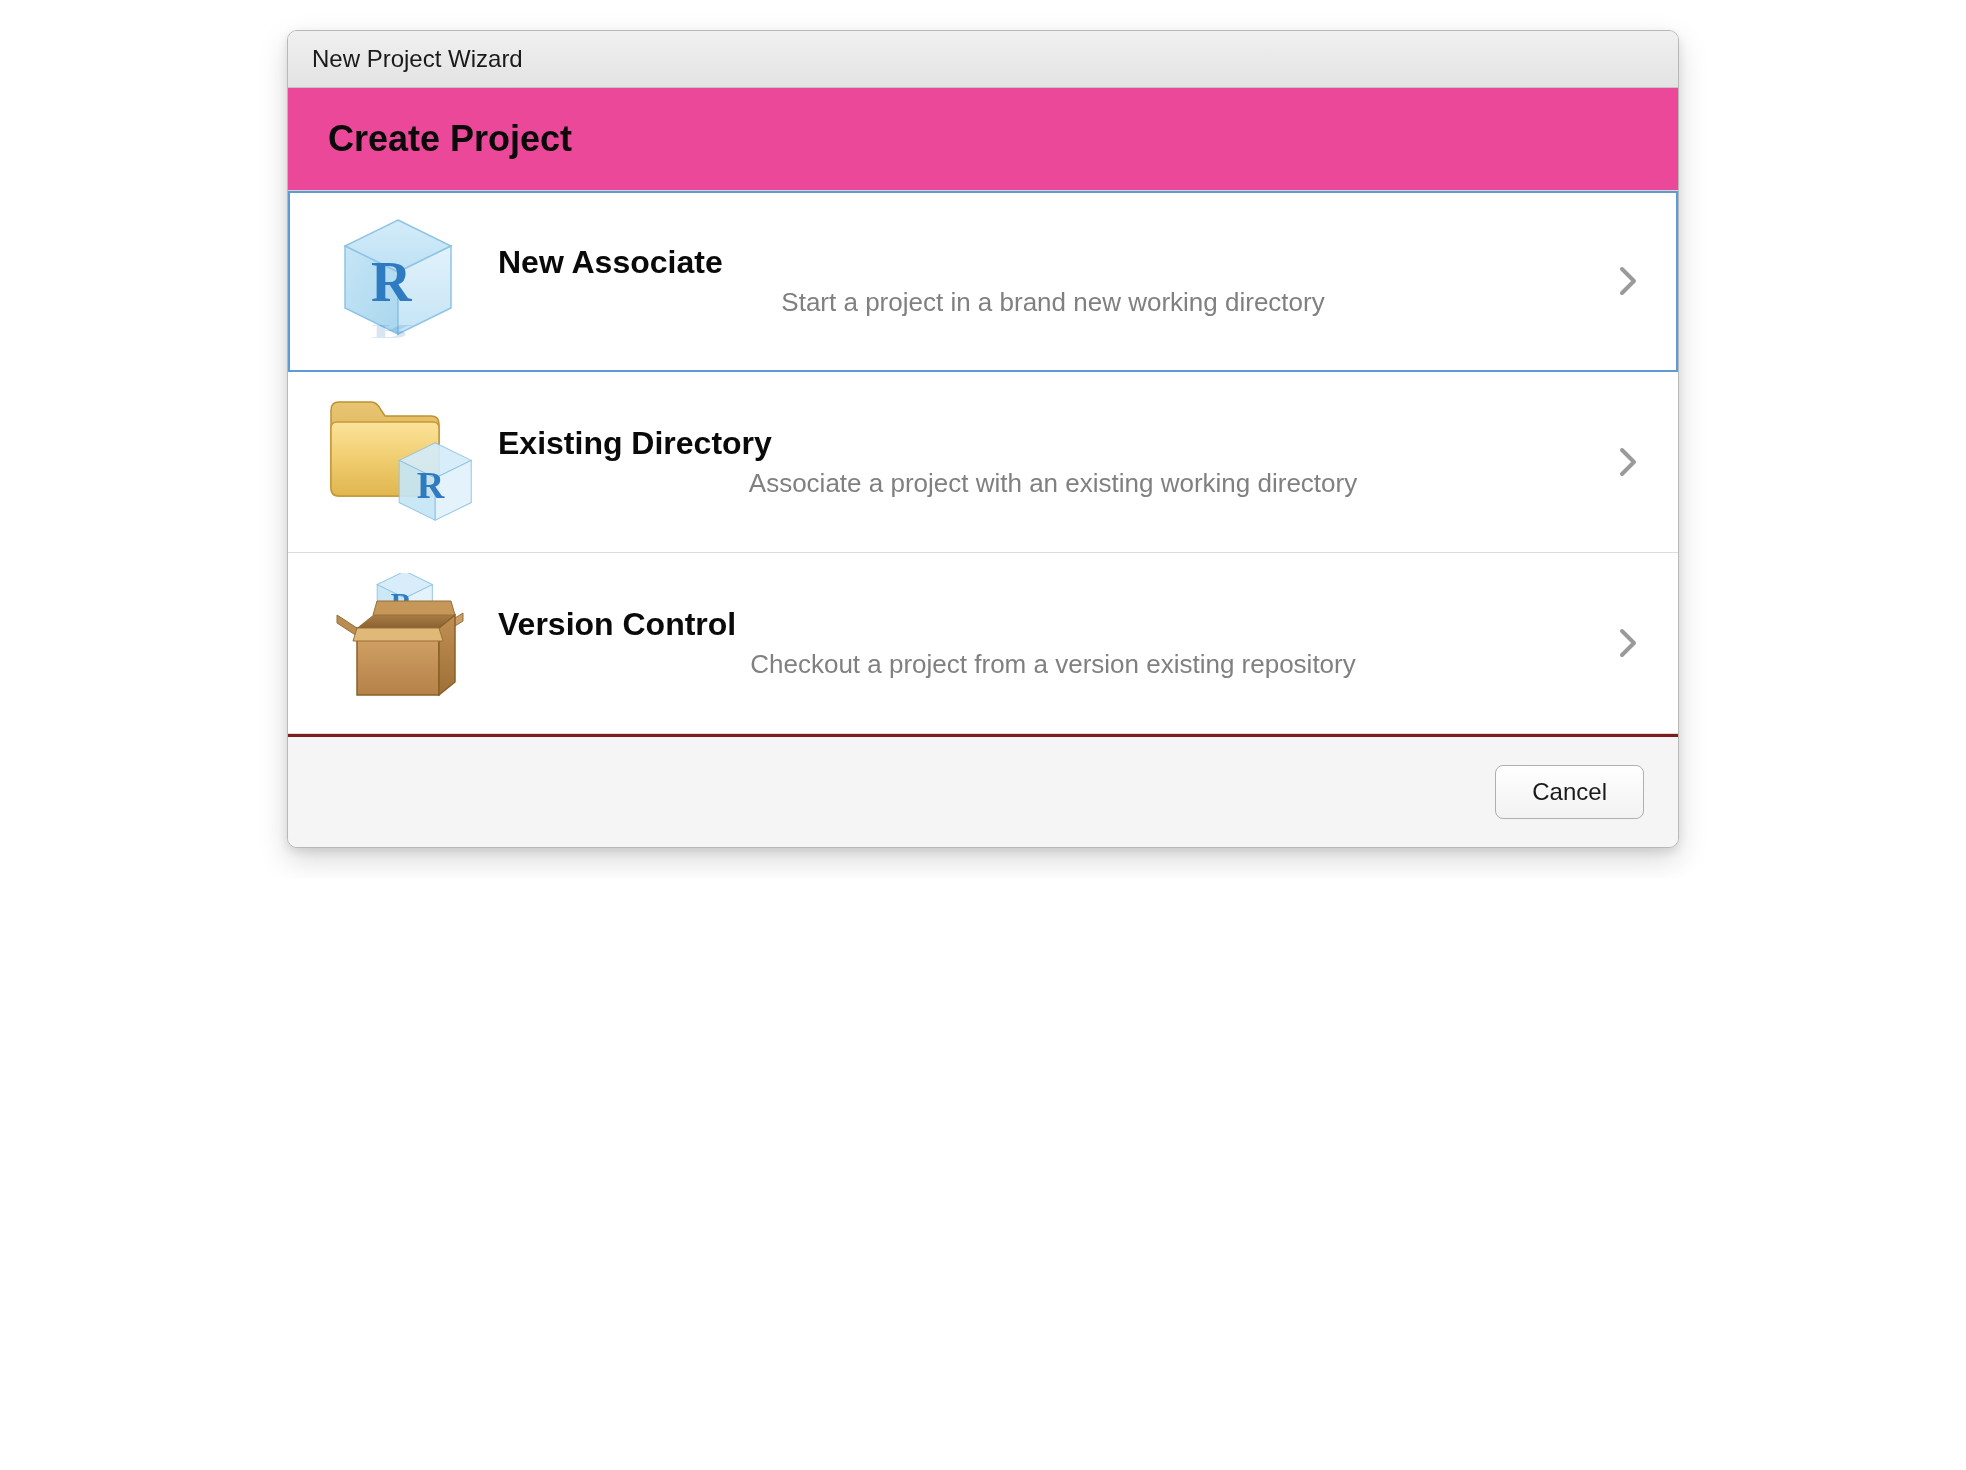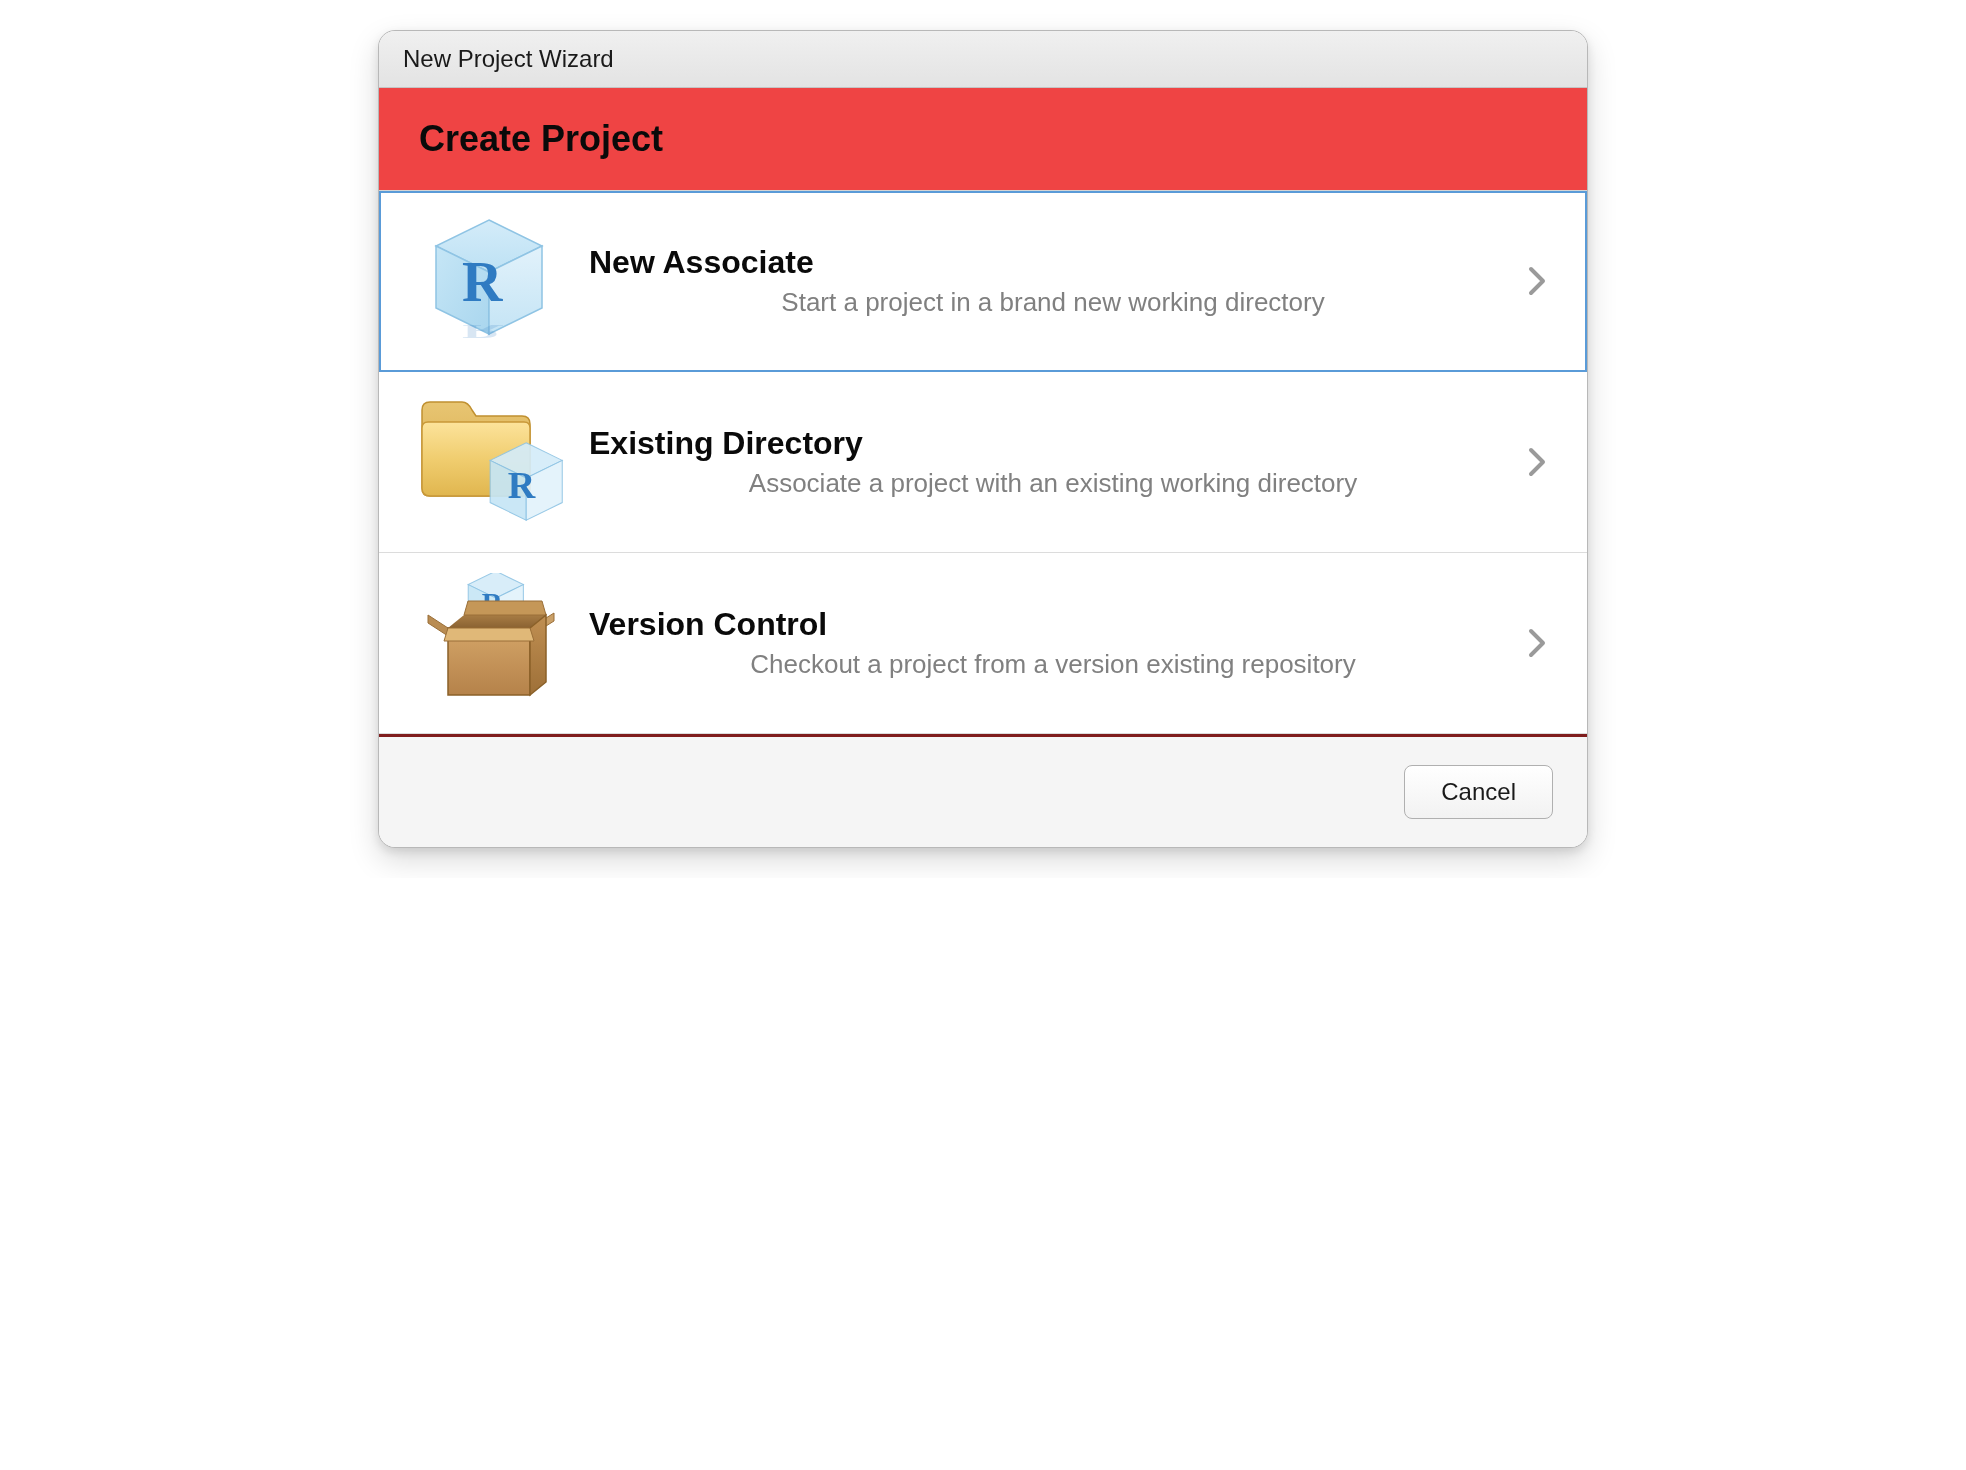--- a/index.html
+++ b/index.html
@@ -9,36 +9,36 @@
   }
   body {
     font-family: "Lucida Grande", "Helvetica Neue", Helvetica, Arial, sans-serif;
     background: #ffffff;
     display: flex;
     align-items: flex-start;
     justify-content: center;
     padding: 30px;
   }
   .dialog {
-    width: 1210px;
+    width: 1392px;
     background: #f5f5f5;
     border: 1px solid #b8b8b8;
-    border-radius: 17px;
+    border-radius: 10px;
     box-shadow: 0 12px 30px rgba(0,0,0,0.15), 0 4px 10px rgba(0,0,0,0.1);
     overflow: hidden;
   }
   .titlebar {
     background: linear-gradient(to bottom, #f0f0f0, #e3e3e3);
     border-bottom: 1px solid #c4c4c4;
     padding: 14px 24px;
     font-size: 24px;
     color: #1a1a1a;
   }
   .header {
-    background: #ef4444;
+    background: #ec4899;
     padding: 30px 40px;
     border-bottom: 1px solid #d4d4d4;
   }
   .header h1 {
     font-size: 36px;
     font-weight: bold;
     color: #0a0a0a;
   }
   .options {
     background: #ffffff;

